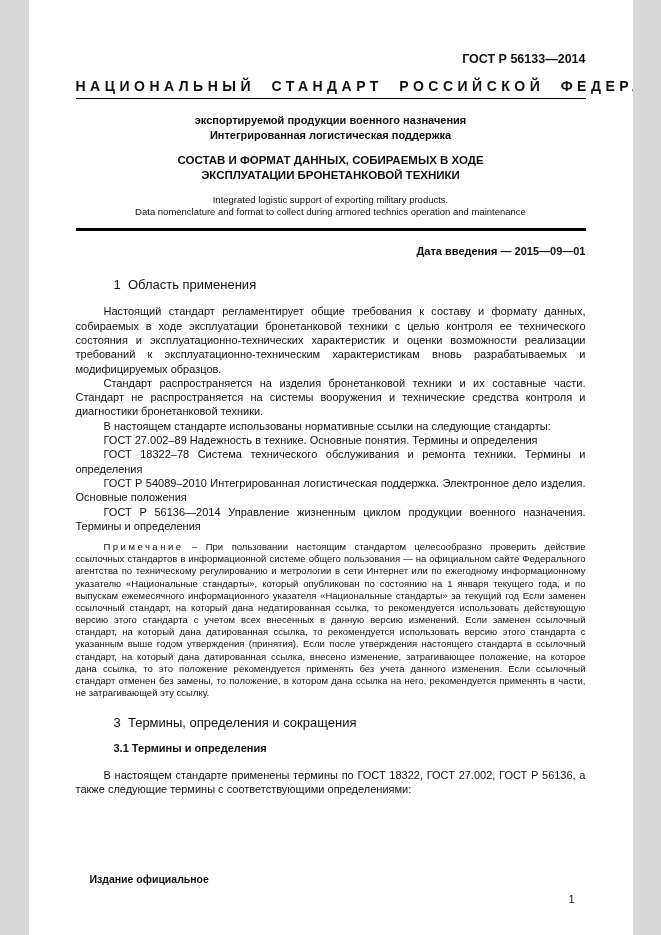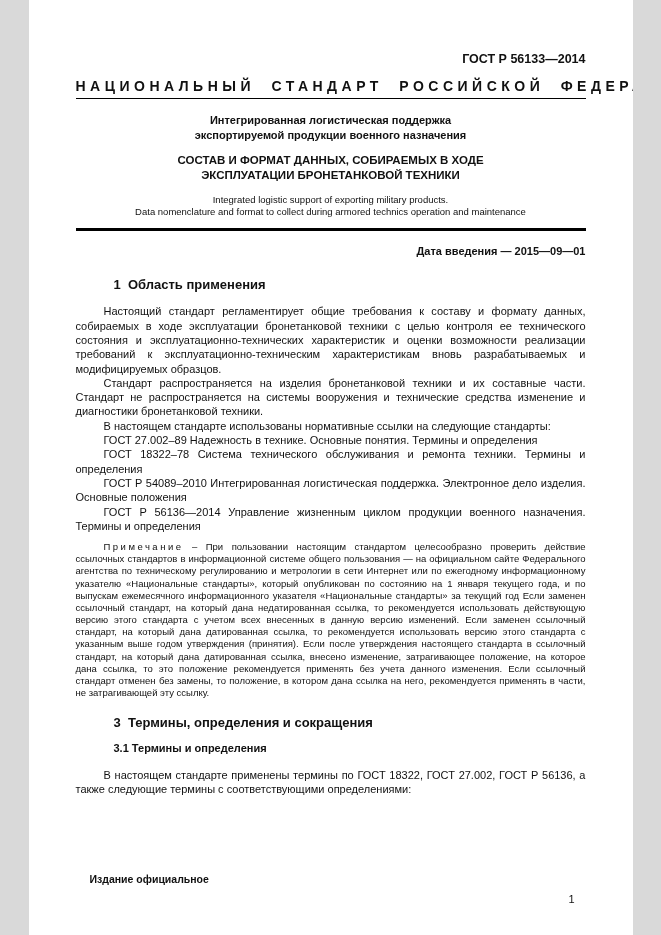--- a/index.html
+++ b/index.html
@@ -67,21 +67,21 @@
   }
 
   .date-line {
     text-align: right;
     font-weight: bold;
     font-size: 11px;
     margin-bottom: 20px;
   }
 
   .section-heading {
-    font-weight: bold;
+    font-weight: normal;
     font-size: 13px;
     margin: 4px 0 12px 38px;
     white-space: pre-wrap;
   }
   .section-heading.spaced { margin-top: 16px; }
 
   .sub-heading {
     font-weight: bold;
     font-size: 11px;
     margin: 12px 0 14px 38px;
@@ -126,42 +126,42 @@
 <div class="page">
 
   <div class="doc-number">ГОСТ Р 56133—2014</div>
 
   <div class="federation-line">НАЦИОНАЛЬНЫЙ СТАНДАРТ РОССИЙСКОЙ ФЕДЕРАЦИИ</div>
 
   <hr class="thin-rule">
 
   <div class="title-block">
     <div class="subtitle">
+      <div>экспортируемой продукции военного назначения</div>
       <div>Интегрированная логистическая поддержка</div>
-      <div>экспортируемой продукции военного назначения</div>
     </div>
     <div class="main-title">
       <div>СОСТАВ И ФОРМАТ ДАННЫХ, СОБИРАЕМЫХ В ХОДЕ</div>
       <div>ЭКСПЛУАТАЦИИ БРОНЕТАНКОВОЙ ТЕХНИКИ</div>
     </div>
     <div class="english-title">
       <div>Integrated logistic support of exporting military products.</div>
       <div>Data nomenclature and format to collect during armored technics operation and maintenance</div>
     </div>
   </div>
 
   <hr class="thick-rule">
 
   <div class="date-line">Дата введения — 2015—09—01</div>
 
   <div class="content">
 
     <h2 class="section-heading">1  Область применения</h2>
     <p class="para">Настоящий стандарт регламентирует общие требования к составу и формату данных, собираемых в ходе эксплуатации бронетанковой техники с целью контроля ее технического состояния и эксплуатационно-технических характеристик и оценки возможности реализации требований к эксплуатационно-техническим характеристикам вновь разрабатываемых и модифицируемых образцов.</p>
-    <p class="para">Стандарт распространяется на изделия бронетанковой техники и их составные части. Стандарт не распространяется на системы вооружения и технические средства изменение и диагностики бронетанковой техники.</p>
+    <p class="para">Стандарт распространяется на изделия бронетанковой техники и их составные части. Стандарт не распространяется на системы вооружения и технические средства контроля и диагностики бронетанковой техники.</p>
 
     <p class="para">В настоящем стандарте использованы нормативные ссылки на следующие стандарты:</p>
     <p class="para">ГОСТ 27.002–89 Надежность в технике. Основные понятия. Термины и определения</p>
     <p class="para">ГОСТ 18322–78 Система технического обслуживания и ремонта техники. Термины и определения</p>
     <p class="para">ГОСТ Р 54089–2010 Интегрированная логистическая поддержка. Электронное дело изделия. Основные положения</p>
     <p class="para">ГОСТ Р 56136—2014 Управление жизненным циклом продукции военного назначения. Термины и определения</p>
     <p class="note"><span class="note-label">Примечание</span> <span>– При пользовании настоящим стандартом целесообразно проверить действие ссылочных стандартов в информационной системе общего пользования — на официальном сайте Федерального агентства по техническому регулированию и метрологии в сети Интернет или по ежегодному информационному указателю «Национальные стандарты», который опубликован по состоянию на 1 января текущего года, и по выпускам ежемесячного информационного указателя «Национальные стандарты» за текущий год Если заменен ссылочный стандарт, на который дана недатированная ссылка, то рекомендуется использовать действующую версию этого стандарта с учетом всех внесенных в данную версию изменений. Если заменен ссылочный стандарт, на который дана датированная ссылка, то рекомендуется использовать версию этого стандарта с указанным выше годом утверждения (принятия). Если после утверждения настоящего стандарта в ссылочный стандарт, на который дана датированная ссылка, внесено изменение, затрагивающее положение, на которое дана ссылка, то это положение рекомендуется применять без учета данного изменения. Если ссылочный стандарт отменен без замены, то положение, в котором дана ссылка на него, рекомендуется применять в части, не затрагивающей эту ссылку.</span></p>
 
     <h2 class="section-heading spaced">3  Термины, определения и сокращения</h2>
     <h3 class="sub-heading">3.1 Термины и определения</h3>

